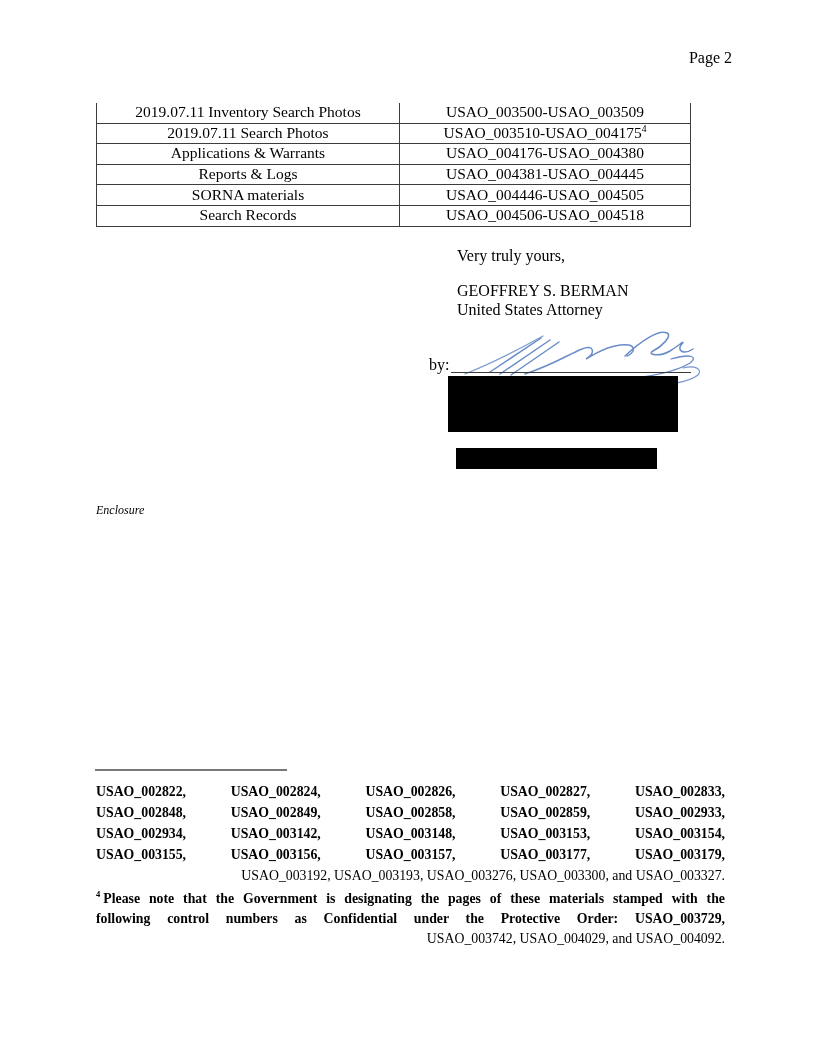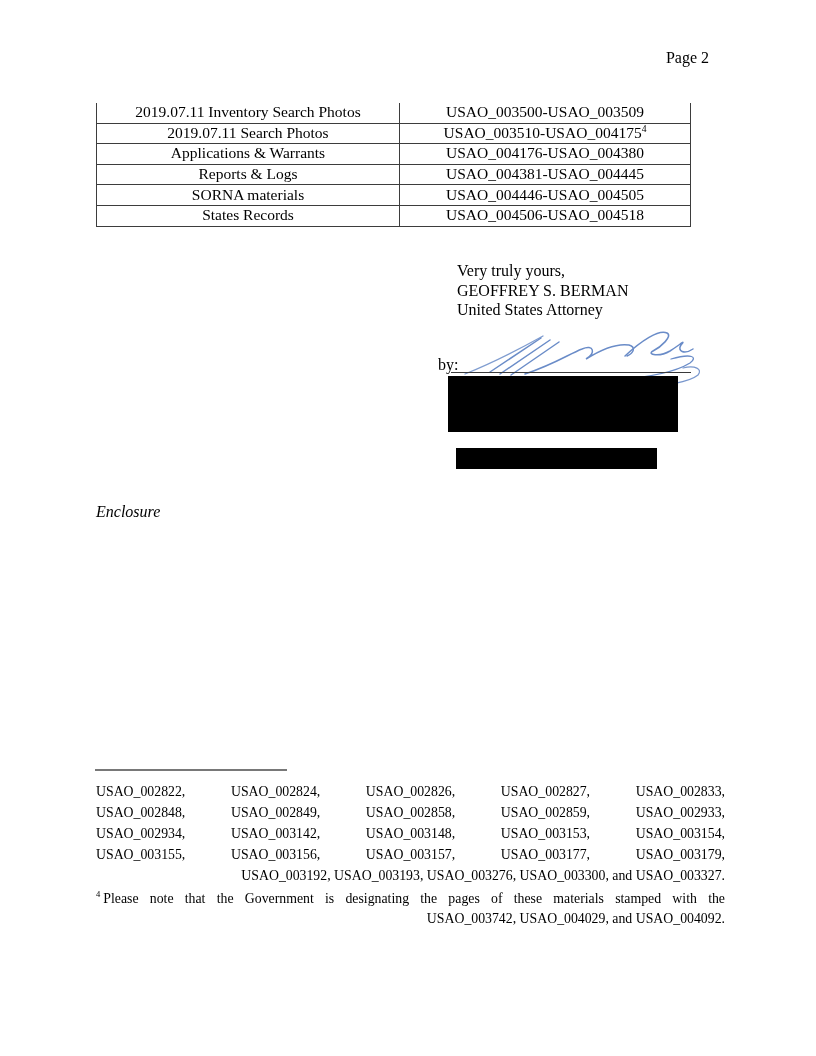--- a/index.html
+++ b/index.html
@@ -10,21 +10,21 @@
     margin: 0 auto;
     background: #ffffff;
     font-family: "Liberation Serif", serif;
     color: #000;
     overflow: hidden;
   }
   .abs { position: absolute; }
 
   
   .page-number {
-    top: 49px; right: 107px;
+    top: 49px; right: 84px;
     font-size: 16px;
     text-align: right;
   }
 
   
   .records-table-wrap { left: 96px; top: 103px; }
   table.records {
     border-collapse: collapse;
     table-layout: fixed;
     width: 592px;
@@ -42,62 +42,63 @@
   table.records tr:first-child td { border-top: none; }
   td.col-category { width: 286px; }
   td.col-range    { width: 274px; }
   table.records sup, .fn sup {
     font-size: 0.62em;
     vertical-align: super;
     line-height: 0;
   }
 
   
-  .closing-text   { left: 457px; top: 262px; font-size: 16px; font-family: Liberation Serif, serif; }
+  .closing-text   { left: 457px; top: 247px; font-size: 16px; font-family: Liberation Serif, serif; }
   .attorney-name  { left: 457px; top: 282px; font-size: 16px; }
   .attorney-title { left: 457px; top: 301px; font-size: 16px; }
-  .by-label       { left: 438px; top: 356px; font-size: 16px; }
+  .by-label       { left: 429px; top: 356px; font-size: 16px; }
   .signature-svg  { left: 445px; top: 318px; }
   .signature-line {
     left: 451px; top: 372px;
     width: 240px; height: 0;
     border-top: 1.5px solid #3a3a3a;
   }
   .redaction-box-large {
     left: 448px; top: 376px;
     width: 230px; height: 56px;
     background: #000;
   }
   .assistant-title { left: 457px; top: 430px; font-size: 16px; }
   .redaction-box-small {
     left: 456px; top: 448px;
     width: 201px; height: 21px;
     background: #000;
   }
 
   
-  .enclosure { left: 96px; top: 503px; font-size: 16px; font-style: italic; }
+  .enclosure { left: 96px; top: 503px; font-size: 12px; font-style: italic; }
 
   
   .footnote-separator {
     left: 95px; top: 769px;
     width: 192px; height: 2px;
     background: #787878;
   }
   .fn {
     font-size: 13.8px;
     width: 629px;
     left: 96px;
   }
   .fn-cont { top: 782px; line-height: 20.9px; }
   .fn-note4 { top: 889px; line-height: 20px; }
   .fn-line-justify {
     text-align: justify;
     text-align-last: justify;
     white-space: nowrap;
+    font-weight: bold;
   }
   .fn-line-plain { text-align: right; }
   .fn-note4 .fn-text-after-sup { margin-left: 3px; }
 </style>
 </head>
 <body>
 
 <div class="page">
 
   <div class="abs page-number">Page 2</div>
@@ -119,21 +120,21 @@
       </tr>
       <tr>
         <td class="col-category">Reports &amp; Logs</td>
         <td class="col-range"><span>USAO_004381-USAO_004445</span><sup></sup></td>
       </tr>
       <tr>
         <td class="col-category">SORNA materials</td>
         <td class="col-range"><span>USAO_004446-USAO_004505</span><sup></sup></td>
       </tr>
       <tr>
-        <td class="col-category">States Records</td>
+        <td class="col-category">Search Records</td>
         <td class="col-range"><span>USAO_004506-USAO_004518</span><sup></sup></td>
       </tr>
     </tbody>
       </table>
   </div>
 
   <div class="abs closing-text">Very truly yours,</div>
   <div class="abs attorney-name">GEOFFREY S. BERMAN</div>
   <div class="abs attorney-title">United States Attorney</div>
 
@@ -162,16 +163,17 @@
   <div class="abs fn fn-cont">
     <div class="fn-line-justify">USAO_002822, USAO_002824, USAO_002826, USAO_002827, USAO_002833,</div>
     <div class="fn-line-justify">USAO_002848, USAO_002849, USAO_002858, USAO_002859, USAO_002933,</div>
     <div class="fn-line-justify">USAO_002934, USAO_003142, USAO_003148, USAO_003153, USAO_003154,</div>
     <div class="fn-line-justify">USAO_003155, USAO_003156, USAO_003157, USAO_003177, USAO_003179,</div>
     <div class="fn-line-plain">USAO_003192, USAO_003193, USAO_003276, USAO_003300, and USAO_003327.</div>
   </div>
 
   <div class="abs fn fn-note4">
     <div class="fn-line-justify"><sup>4</sup><span class="fn-text-after-sup">Please note that the Government is designating the pages of these materials stamped with the</span></div>
+    <div class="fn-line-justify">following control numbers as Confidential under the Protective Order: USAO_003729,</div>
     <div class="fn-line-plain">USAO_003742, USAO_004029, and USAO_004092.</div>
   </div>
 
 </div>
 
 </body></html>

